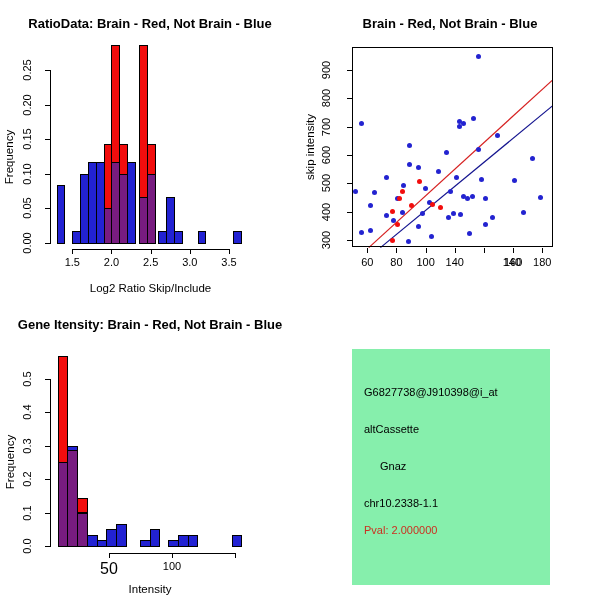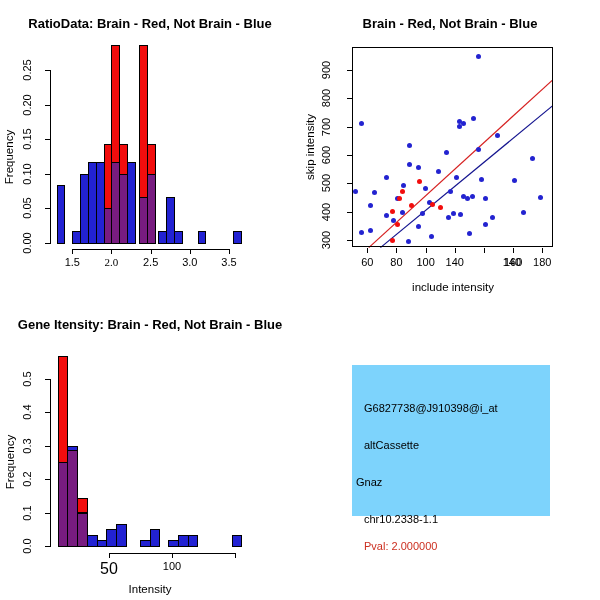--- a/index.html
+++ b/index.html
@@ -13,34 +13,34 @@
   .axlab-rot{font-size:11.5px; color:#000; white-space:nowrap;
     transform:translate(-50%,-50%) rotate(-90deg);}
   .info-line{position:absolute; font-size:11px; white-space:nowrap;}
 </style>
 </head>
 <body>
 
 <div id="canvas">
 
   <div class="abs ptitle" style="left:10px; top:16px; width:280px;">RatioData: Brain - Red, Not Brain - Blue</div>
+  <div class="abs axlab" style="left:60px; top:282px; width:181px;">Log2 Ratio Skip/Include</div>
   <div class="abs axlab-rot" style="left:9px; top:157px;">Frequency</div>
 
   <div class="abs ptitle" style="left:330px; top:16px; width:240px;">Brain - Red, Not Brain - Blue</div>
-  <div class="abs axlab" style="left:352px; top:281px; width:202px;">include intensity</div>
   <div class="abs axlab-rot" style="left:310px; top:147px;">skip intensity</div>
 
   <div class="abs ptitle" style="left:5px; top:317px; width:290px;">Gene Itensity: Brain - Red, Not Brain - Blue</div>
   <div class="abs axlab" style="left:90px; top:583px; width:120px;">Intensity</div>
   <div class="abs axlab-rot" style="left:10px; top:462px;">Frequency</div>
 
-  <div class="abs" id="info-panel" style="left: 352px; top: 349px; width: 198px; height: 151px; background: #7dd3fc; margin-top: 16px;">
+  <div class="abs" id="info-panel" style="left: 352px; top: 349px; width: 198px; height: 236px; background: #86efac;">
     <span class="info-line" style="left: 12px; top: 37px; color: rgb(0, 0, 0);">G6827738@J910398@i_at</span>
     <span class="info-line" style="left: 12px; top: 74px; color: rgb(0, 0, 0);">altCassette</span>
-    <span class="info-line" style="left: 4px; top: 111px; color: rgb(0, 0, 0);">Gnaz</span>
+    <span class="info-line" style="left: 28px; top: 111px; color: rgb(0, 0, 0);">Gnaz</span>
     <span class="info-line" style="left: 12px; top: 148px; color: rgb(0, 0, 0);">chr10.2338-1.1</span>
     <span class="info-line" style="left: 12px; top: 175px; color: rgb(204, 47, 32);">Pval: 2.000000</span>
   </div>
 
   <svg id="line-layer" width="600" height="600" style="position:absolute; left:0; top:0; pointer-events:none;">
       <line x1="368.75800000000004" y1="247.6545" x2="552.466" y2="80.10600000000002" stroke="#D62020" stroke-width="1.2"></line>
       <line x1="380.422" y1="247.6545" x2="552.466" y2="105.90450000000001" stroke="#14148F" stroke-width="1.2"></line>
     </svg>
 <div style="position: absolute; left: 56.634px; top: 184.872px; width: 8.833px; height: 59.128px; border: 1px solid rgb(0, 0, 0); box-sizing: border-box; background: rgb(34, 34, 211);"></div>
     <div style="position: absolute; left: 72.3px; top: 231.236px; width: 8.833px; height: 12.764px; border: 1px solid rgb(0, 0, 0); box-sizing: border-box; background: rgb(34, 34, 211);"></div>
@@ -73,21 +73,21 @@
     <div style="position: absolute; left: 44.5px; top: 139.2px; width: 5px; height: 1px; background: rgb(0, 0, 0);"></div>
     <div style="position: absolute; left: 27px; top: 139.2px; font-size: 11px; white-space: nowrap; transform: translate(-50%, -50%) rotate(-90deg);">0.15</div>
     <div style="position: absolute; left: 44.5px; top: 104.6px; width: 5px; height: 1px; background: rgb(0, 0, 0);"></div>
     <div style="position: absolute; left: 27px; top: 104.6px; font-size: 11px; white-space: nowrap; transform: translate(-50%, -50%) rotate(-90deg);">0.20</div>
     <div style="position: absolute; left: 44.5px; top: 70px; width: 5px; height: 1px; background: rgb(0, 0, 0);"></div>
     <div style="position: absolute; left: 27px; top: 70px; font-size: 11px; white-space: nowrap; transform: translate(-50%, -50%) rotate(-90deg);">0.25</div>
     <div style="position: absolute; left: 72.3px; top: 249px; width: 157.66px; height: 1px; background: rgb(0, 0, 0);"></div>
     <div style="position: absolute; left: 72.3px; top: 249px; width: 1px; height: 5px; background: rgb(0, 0, 0);"></div>
     <div style="position: absolute; left: 52.3px; top: 256px; width: 40px; font-size: 11px; text-align: center;">1.5</div>
     <div style="position: absolute; left: 111.465px; top: 249px; width: 1px; height: 5px; background: rgb(0, 0, 0);"></div>
-    <div style="position: absolute; left: 91.465px; top: 256px; width: 40px; font-size: 11px; text-align: center; font-family: Liberation Serif, serif;">2.0</div>
+    <div style="position: absolute; left: 91.465px; top: 256px; width: 40px; font-size: 11px; text-align: center;">2.0</div>
     <div style="position: absolute; left: 150.63px; top: 249px; width: 1px; height: 5px; background: rgb(0, 0, 0);"></div>
     <div style="position: absolute; left: 130.63px; top: 256px; width: 40px; font-size: 11px; text-align: center;">2.5</div>
     <div style="position: absolute; left: 189.795px; top: 249px; width: 1px; height: 5px; background: rgb(0, 0, 0);"></div>
     <div style="position: absolute; left: 169.795px; top: 256px; width: 40px; font-size: 11px; text-align: center;">3.0</div>
     <div style="position: absolute; left: 228.96px; top: 249px; width: 1px; height: 5px; background: rgb(0, 0, 0);"></div>
     <div style="position: absolute; left: 208.96px; top: 256px; width: 40px; font-size: 11px; text-align: center;">3.5</div>
     <div style="position: absolute; left: 351.7px; top: 46.7px; width: 201.6px; height: 200.8px; border: 1px solid rgb(0, 0, 0); box-sizing: border-box;"></div>
     <div style="position: absolute; left: 367.3px; top: 247.5px; width: 1px; height: 5px; background: rgb(0, 0, 0);"></div>
     <div style="position: absolute; left: 347.3px; top: 256px; width: 40px; font-size: 11px; text-align: center;">60</div>
     <div style="position: absolute; left: 396.46px; top: 247.5px; width: 1px; height: 5px; background: rgb(0, 0, 0);"></div>

